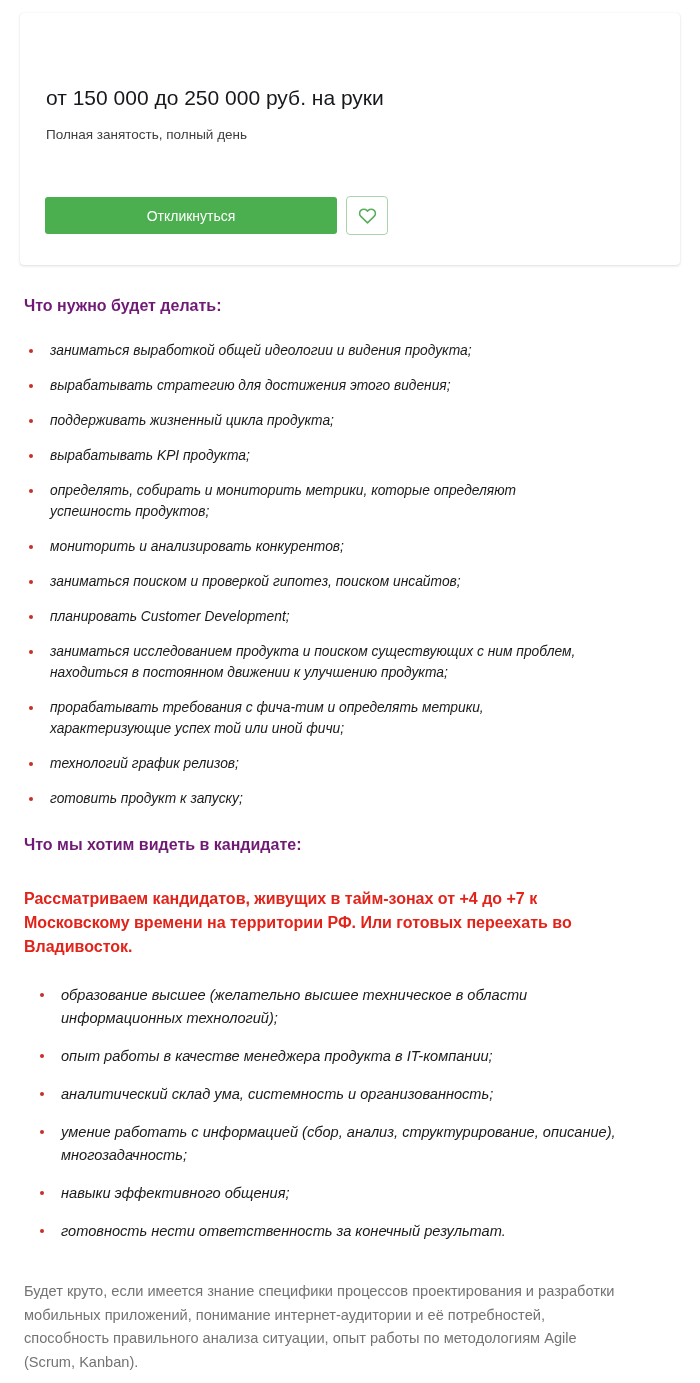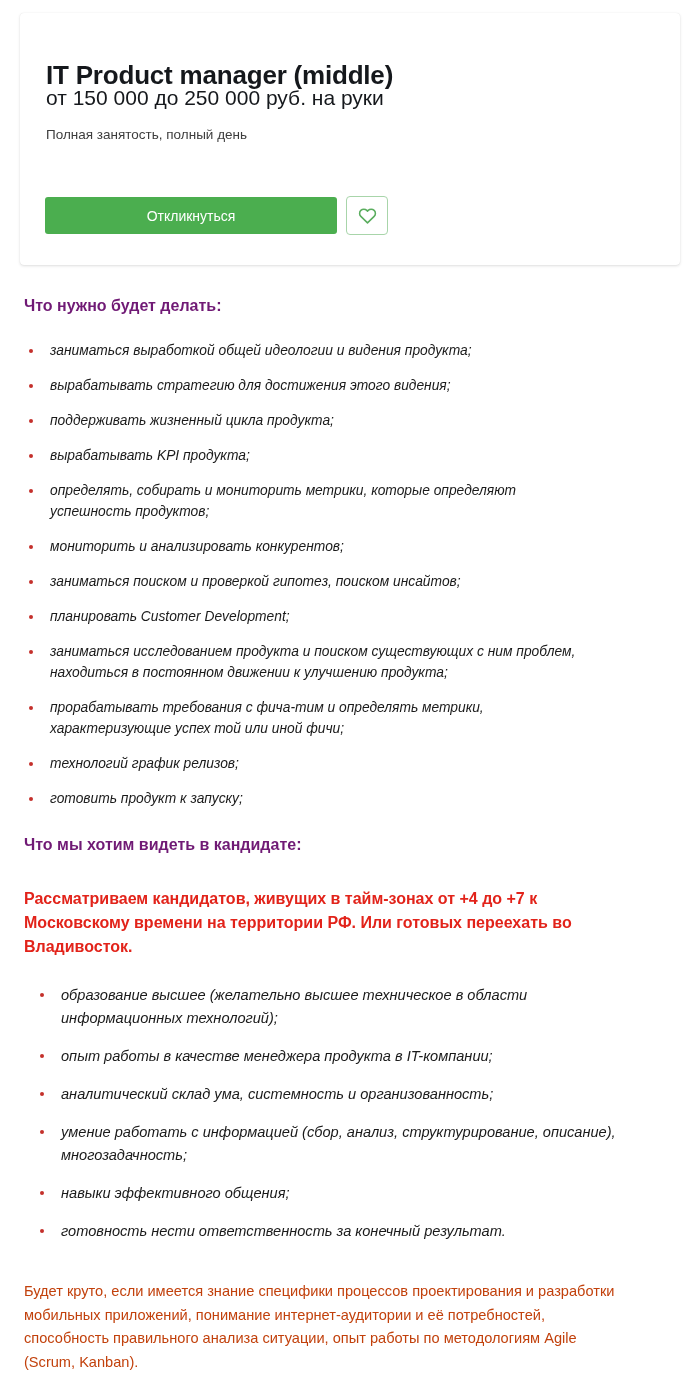--- a/index.html
+++ b/index.html
@@ -174,29 +174,28 @@
   }
   .list-requirements li::before { left: 2px; top: 9px; }
 
   .closing {
     position: absolute;
     left: 0;
     top: 995px;
     width: 592px;
     font-size: 14.6px;
     line-height: 1.62;
-    color: #c2410c;
+    color: #737373;
     margin: 0;
   }
 </style>
 </head>
 <body>
 
 <div class="vacancy-card">
-  <h1 class="vacancy-title">IT Product manager (middle)</h1>
   <div class="vacancy-salary">от 150 000 до 250 000 руб. на руки</div>
   <div class="vacancy-meta">
     <div>Полная занятость, полный день</div>
   </div>
   <div class="apply-row">
     <button class="apply-button">Откликнуться</button>
     <button class="fav-button">
       <span>
         <svg width="19" height="17" viewBox="0 0 24 22" fill="none" stroke="#5aad5e" stroke-width="2" stroke-linejoin="round" stroke-linecap="round" aria-hidden="true">
           <path d="M12 20.5 3.4 12.1a5.4 5.4 0 0 1 0-7.7 5.4 5.4 0 0 1 7.7 0L12 5.3l.9-.9a5.4 5.4 0 0 1 7.7 0 5.4 5.4 0 0 1 0 7.7L12 20.5Z"></path>

